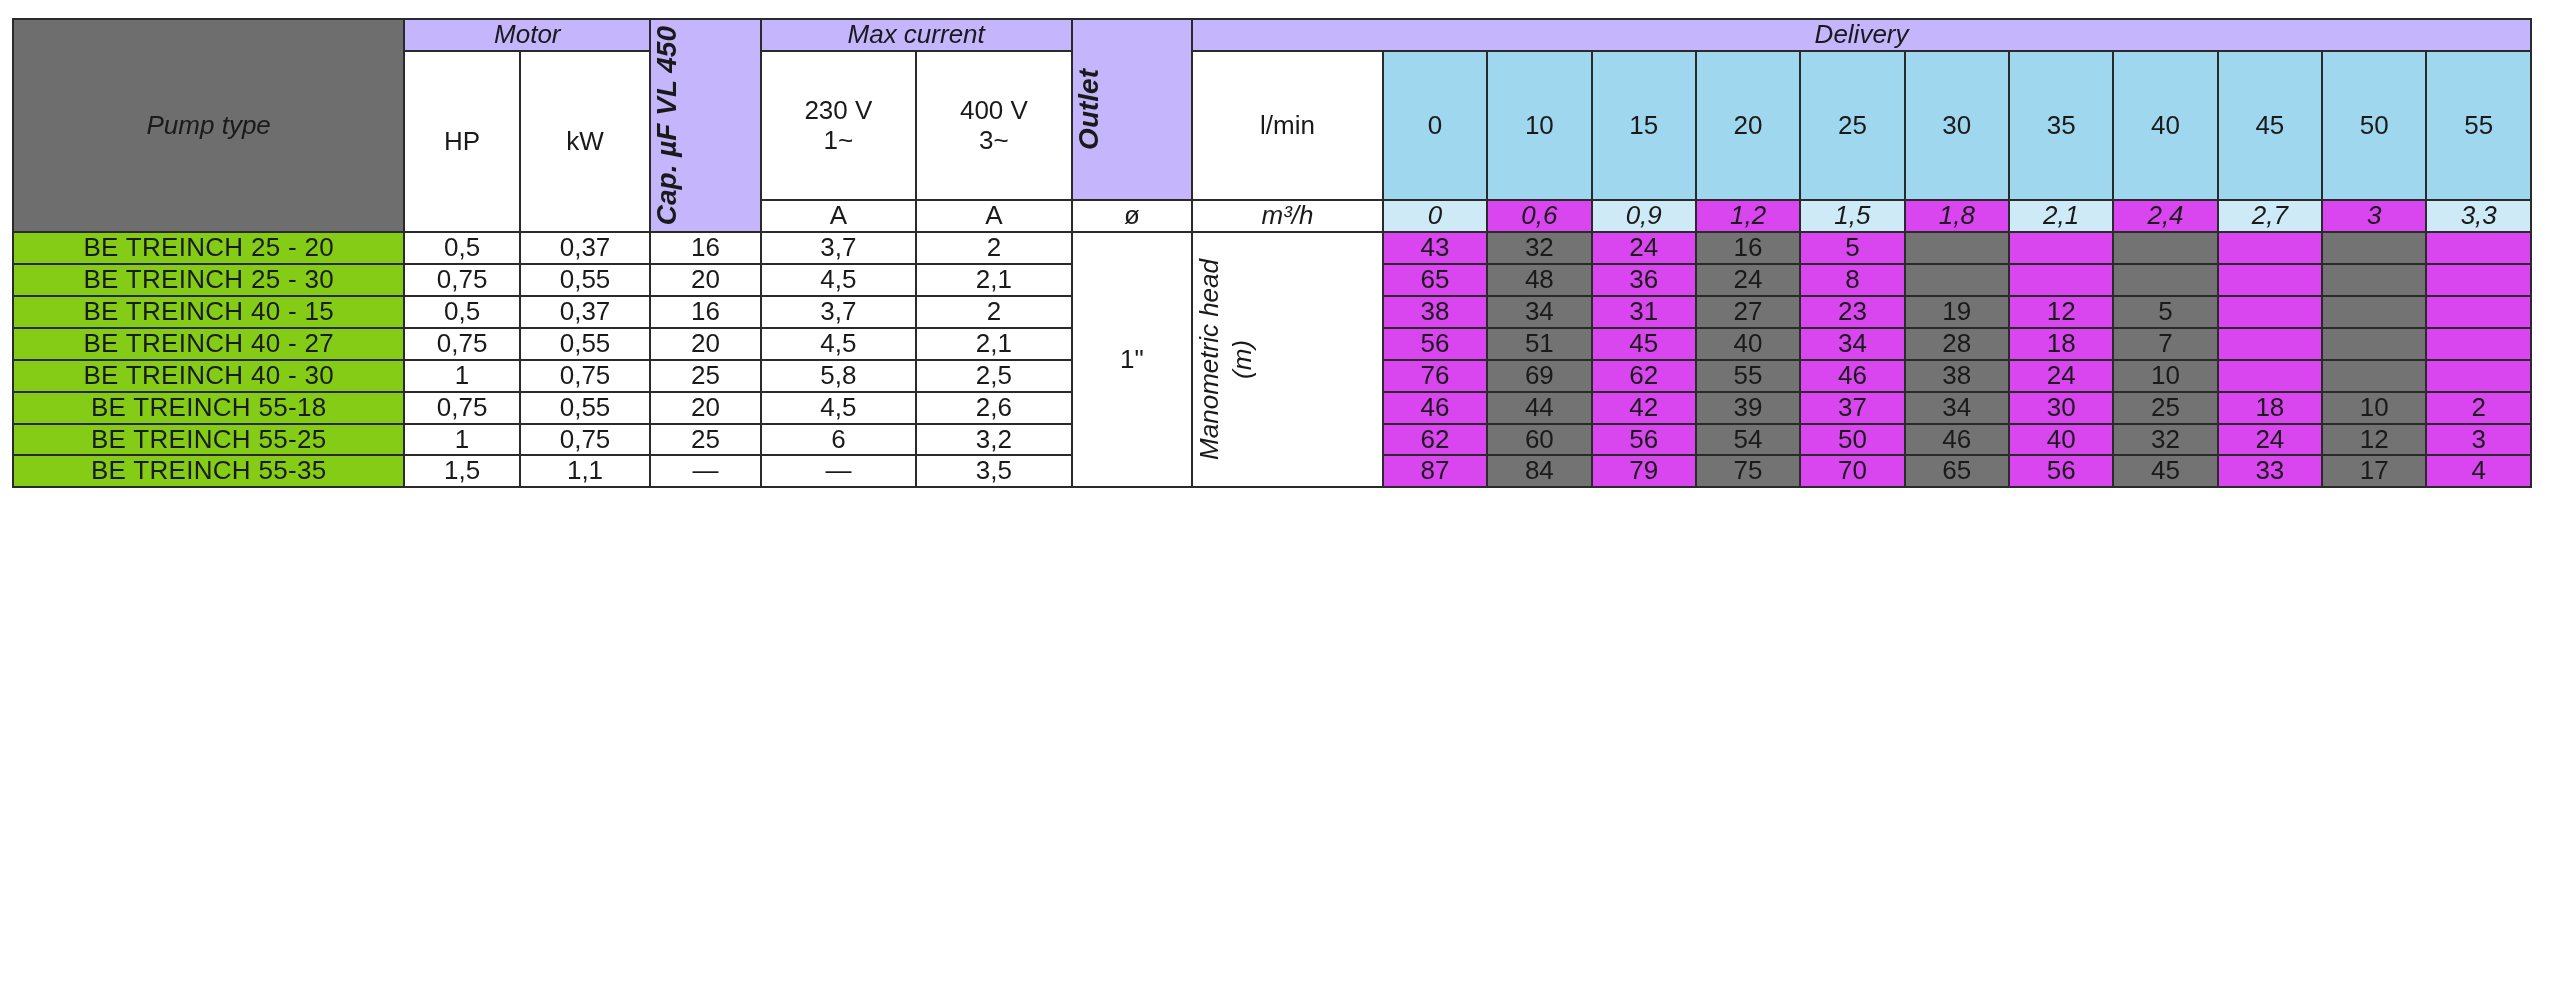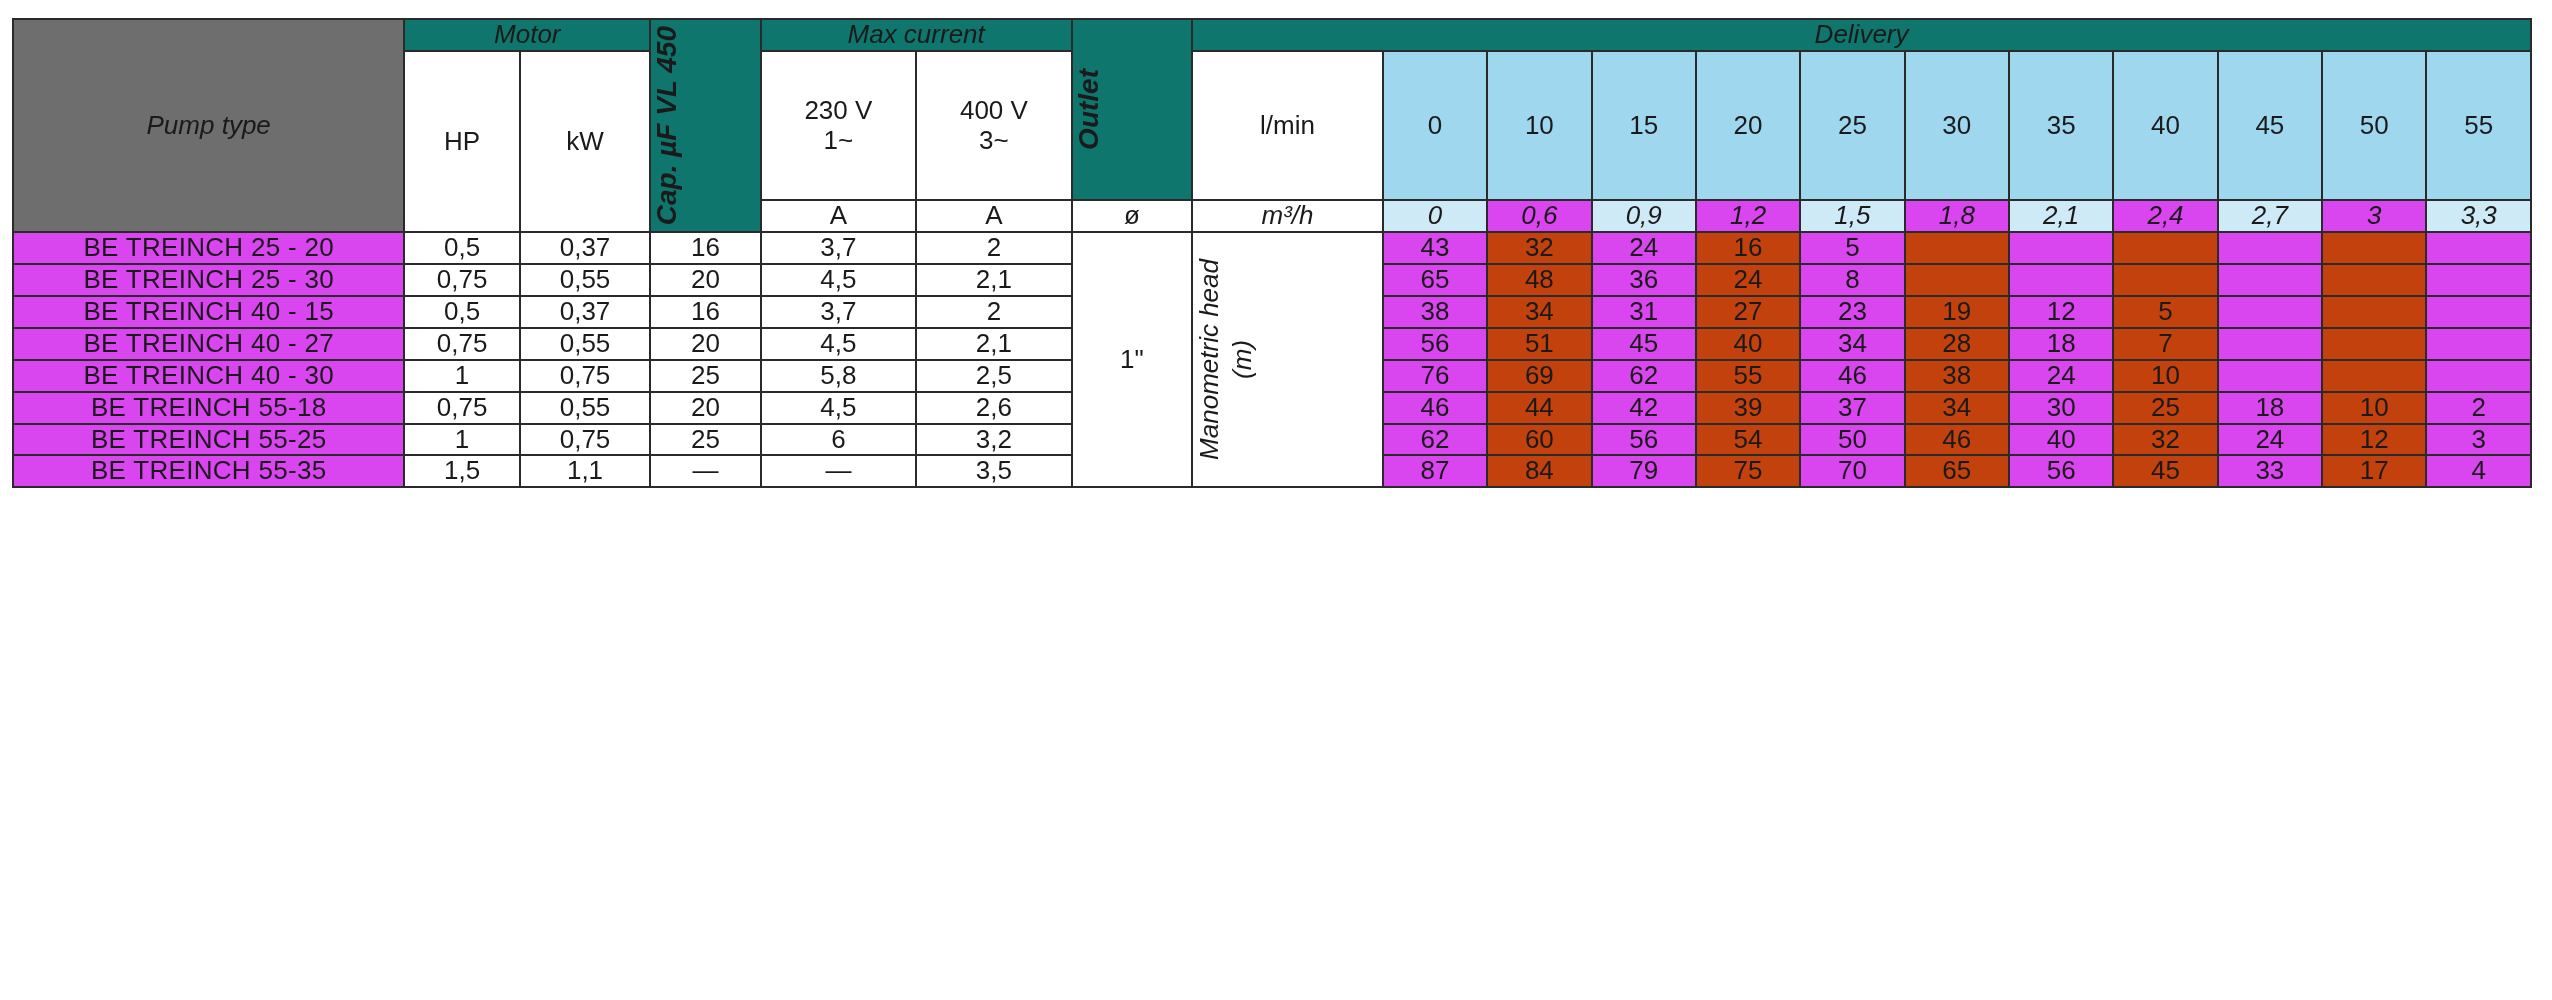--- a/index.html
+++ b/index.html
@@ -41,21 +41,21 @@
   
   .h-grey {
     background: #6e6e6e;
     color: #ffffff;
     font-style: italic;
     font-weight: bold;
     font-size: 28px;
     margin-left: 11px;
   }
   .h-white {
-    background: #0f766e;
+    background: #c4b5fd;
     font-style: italic;
     font-weight: bold;
     font-size: 30px;
   }
   .h-plain {
     background: #ffffff;
     font-weight: bold;
     font-size: 28px;
   }
   .h-plain-sm {
@@ -101,37 +101,37 @@
   .vert-small {
     writing-mode: vertical-rl;
     transform: rotate(180deg);
     white-space: nowrap;
     font-style: italic;
     font-size: 26px;
     line-height: 1.25;
     padding: 6px 0;
   }
   .name-cell {
-    background: #d946ef;
+    background: #84cc16;
     color: #ffffff;
     font-weight: bold;
     font-size: 27px;
     letter-spacing: .3px;
     margin-top: 14px;
   }
   .data {
     background: #ffffff;
     font-size: 27px;
   }
   .dtint {
     background: #d946ef;
     font-size: 27px;
   }
   .dwhite {
-    background: #c2410c;
+    background: #737373;
     font-size: 27px;
   }
   .blank { background: #ffffff; }
   .outlet-cell {
     background: #ffffff;
     font-weight: bold;
     font-size: 28px;
   }
   .group-sep-top { border-top: 4px solid #2a2a2a; }
 </style>

